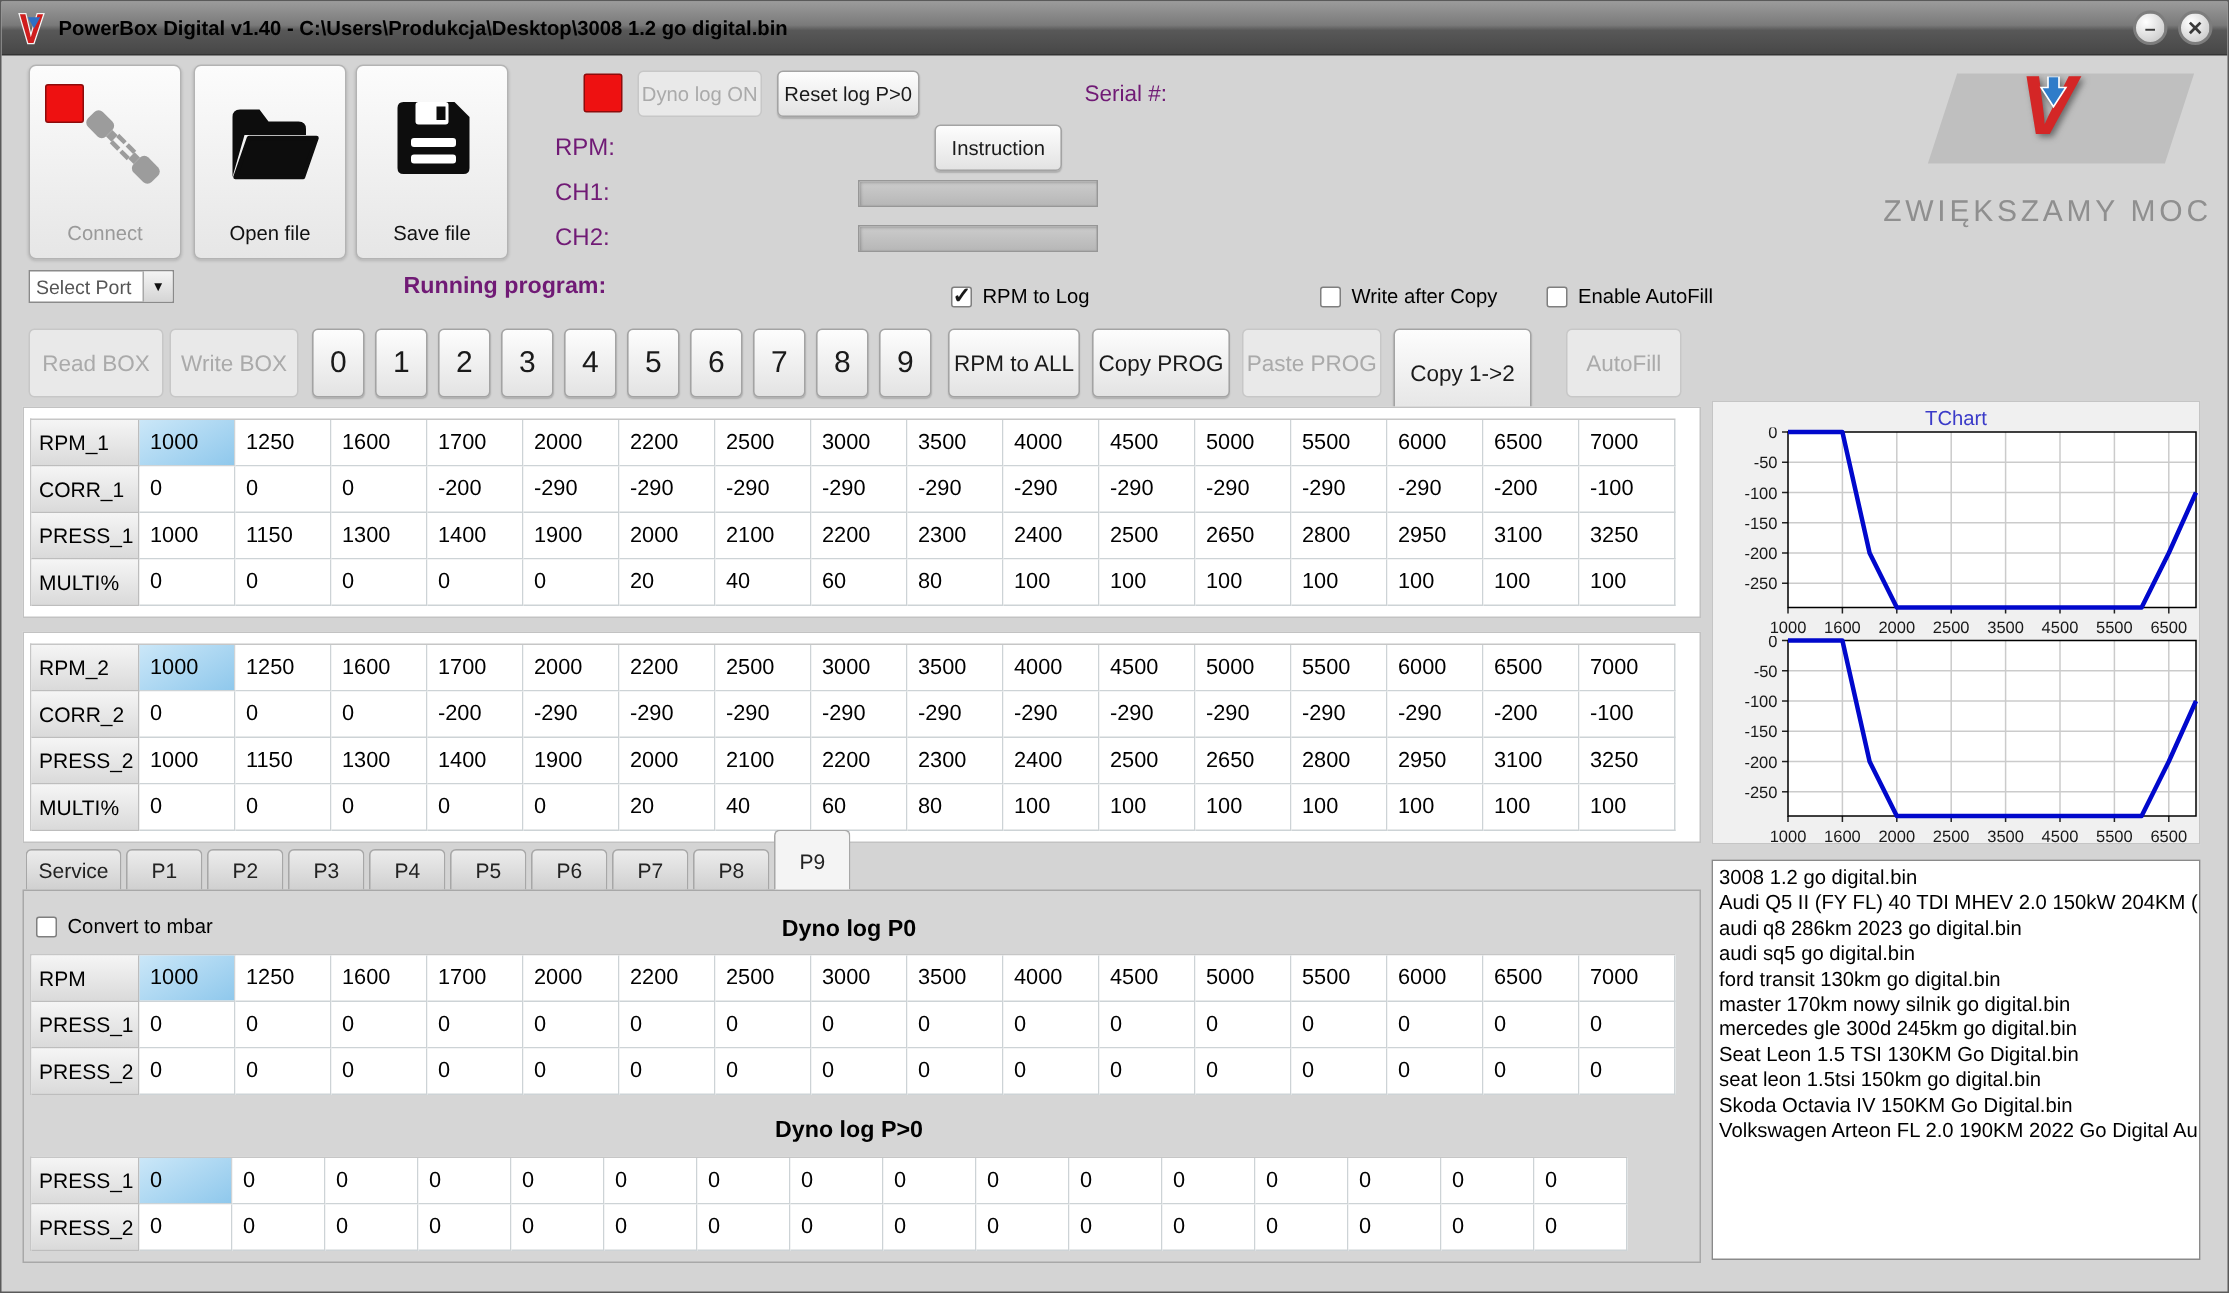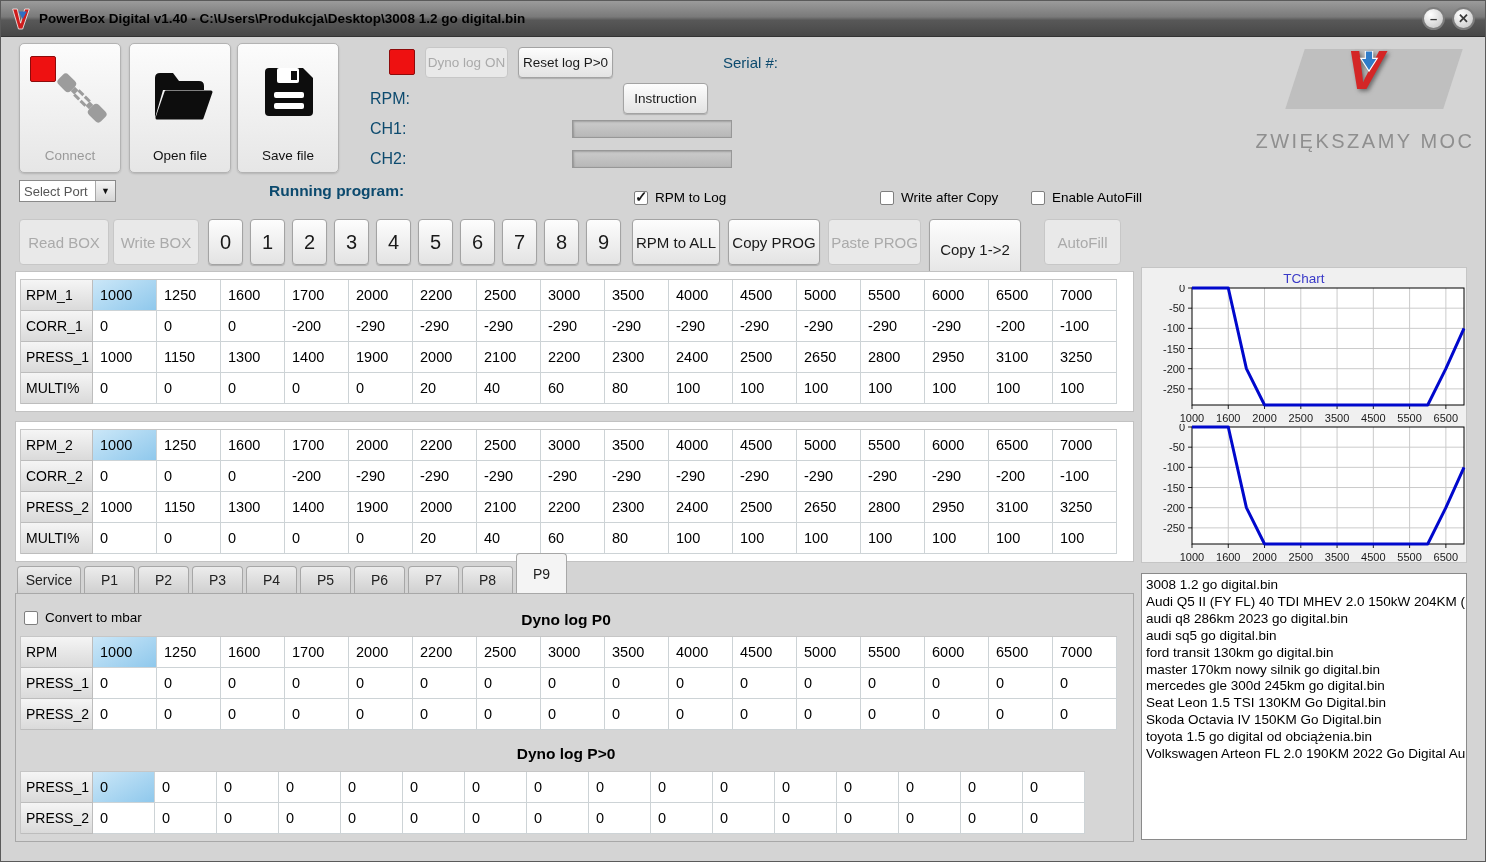--- a/index.html
+++ b/index.html
@@ -18,21 +18,21 @@
     color:#1a1a1a;display:flex;align-items:center;justify-content:center;font-size:15px;
     box-shadow:0 1px 1px rgba(0,0,0,.18);box-sizing:border-box;white-space:nowrap;}
   .btn.sm{font-size:13.5px;}
   .btn.disabled{color:#aaaaaa;background:#e9e9e9;border-color:#c7c7c7;box-shadow:none;}
   
   .bigbtn{position:absolute;top:42px;width:100px;height:128px;border:1px solid #b3b3b3;border-radius:5px;
     background:linear-gradient(#fcfcfc,#e6e6e6);box-shadow:0 1px 2px rgba(0,0,0,.15);}
   .bigbtn .lbl{position:absolute;bottom:9px;width:100%;text-align:center;font-size:13.5px;color:#111;}
   .redind{position:absolute;width:26px;height:26px;background:#ee1111;border:1px solid #8d0b0b;border-radius:2px;box-sizing:border-box;}
   
-  .flabel{position:absolute;font-size:16px;color:#0c4a6e;}
+  .flabel{position:absolute;font-size:16px;color:#701a75;}
   .pbar{position:absolute;width:160px;height:18px;border:1px solid #979797;background:linear-gradient(#cccccc,#b7b7b7);
     box-shadow:inset 1px 1px 2px rgba(0,0,0,.22);box-sizing:border-box;}
   
   .combo{position:absolute;left:18px;top:179px;width:97px;height:22px;background:#fff;border:1px solid #8a8a8a;
     display:flex;box-sizing:border-box;}
   .combo .txt{flex:1;font-size:13px;color:#555;padding:3px 0 0 4px;overflow:hidden;white-space:nowrap;}
   .combo .arr{width:19px;background:linear-gradient(#f4f4f4,#d5d5d5);border-left:1px solid #a8a8a8;
     display:flex;align-items:center;justify-content:center;font-size:9px;color:#111;}
   
   .cbrow{position:absolute;display:flex;align-items:center;gap:7px;font-size:13.5px;color:#000;}
@@ -562,22 +562,22 @@
 
   <div class="filelist">
       <div class="fitem">3008 1.2 go digital.bin</div>
       <div class="fitem">Audi Q5 II (FY FL) 40 TDI MHEV 2.0 150kW 204KM (</div>
       <div class="fitem">audi q8 286km 2023 go digital.bin</div>
       <div class="fitem">audi sq5 go digital.bin</div>
       <div class="fitem">ford transit 130km go digital.bin</div>
       <div class="fitem">master 170km nowy silnik go digital.bin</div>
       <div class="fitem">mercedes gle 300d 245km go digital.bin</div>
       <div class="fitem">Seat Leon 1.5 TSI 130KM Go Digital.bin</div>
+      <div class="fitem">seat leon 1.5tsi 150km go digital.bin</div>
       <div class="fitem">Skoda Octavia IV 150KM Go Digital.bin</div>
-      <div class="fitem">toyota 1.5 go digital od obciążenia.bin</div>
       <div class="fitem">Volkswagen Arteon FL 2.0 190KM 2022 Go Digital Au</div>
     </div>
 
   <div class="logoblock">
     <div class="logo-bg"></div>
     <div class="brand">
       <span class="v"><span>V</span>
         <svg class="varrow" viewBox="0 0 20 24">
           <path d="M6,0 L14,0 L14,8 L19,8 L10,22 L1,8 L6,8 Z" fill="#2f7cc9" stroke="#ffffff" stroke-width="1.2"></path>
         </svg>

